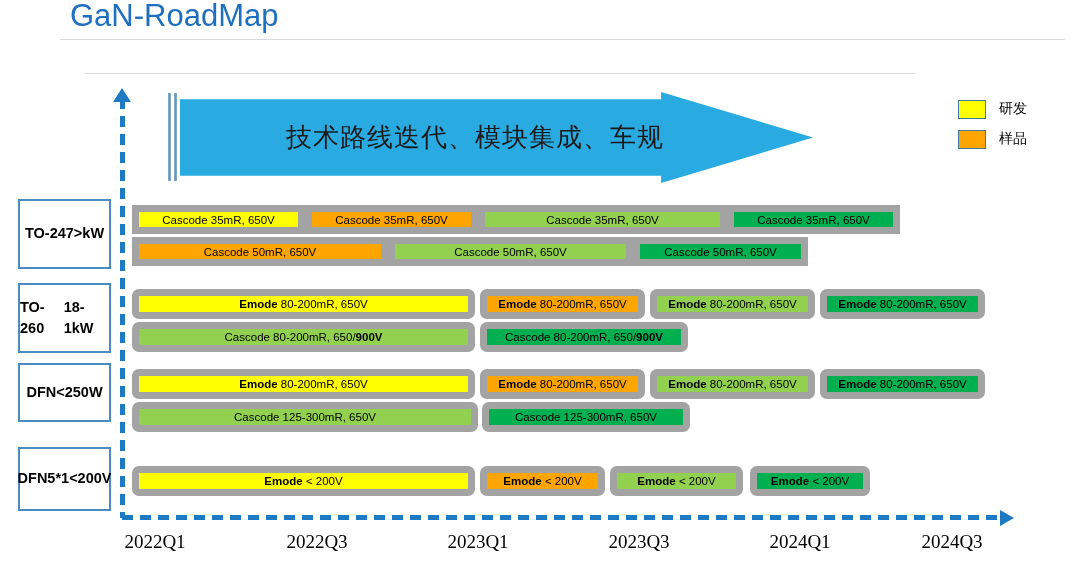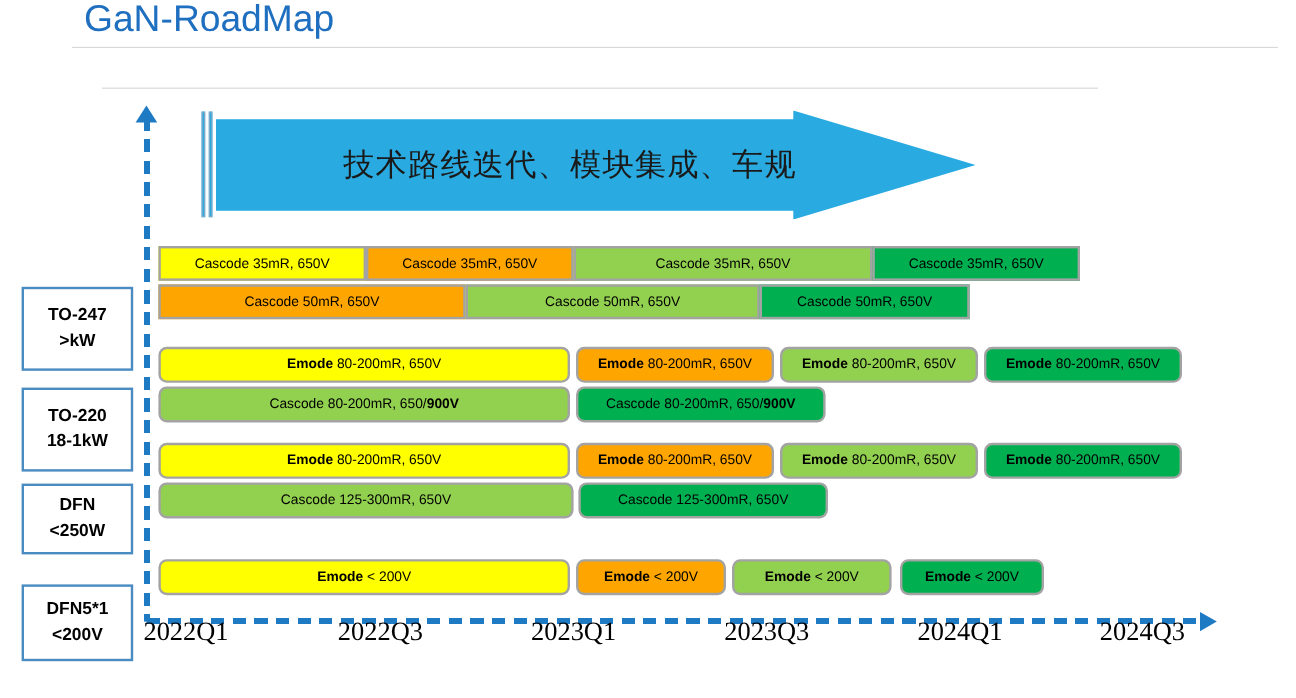--- a/index.html
+++ b/index.html
@@ -86,22 +86,22 @@
     width: 0;
     height: 0;
     border-top: 8px solid transparent;
     border-bottom: 8px solid transparent;
     border-left: 14px solid #1F7AC4;
   }
 
   
   .tick-label {
     position: absolute;
-    top: 513px;
-    font-size: 22px;
+    top: 531px;
+    font-size: 19px;
     color: #000000;
     font-family: "Liberation Serif", serif;
     white-space: nowrap;
     text-align: center;
   }
 
   
   #banner {
     position: absolute;
     left: 168px;
@@ -147,44 +147,42 @@
 
   
   .row-label {
     position: absolute;
     left: 18px;
     width: 93px;
     border: 2px solid #4A8BC2;
     background: #ffffff;
     box-sizing: border-box;
     display: flex;
-    flex-direction: column;
     align-items: center;
     justify-content: center;
     font-size: 14.5px;
     font-weight: bold;
     color: #000000;
     font-family: "Liberation Sans", sans-serif;
     line-height: 1.45;
-    margin-top: 40px;
   }
 
   
   .bar {
     position: absolute;
     box-sizing: border-box;
     display: flex;
     align-items: center;
     justify-content: center;
     font-size: 11.5px;
     color: #000000;
     font-family: "Liberation Sans", sans-serif;
     white-space: nowrap;
     overflow: hidden;
-    border: 2px solid #a3a3a3;
+    border: 7px solid #a3a3a3;
   }
   .bar.sq { border-radius: 0px; }
   .bar.rnd { border-radius: 7px; }
   .bar b { font-weight: bold; }
 
   
   #legend {
     position: absolute;
     left: 958px;
     top: 96px;
@@ -250,21 +248,21 @@
     <div class="bar sq" style="left: 132px; top: 237px; width: 256px; height: 29px; background: rgb(255, 165, 0);">
       <span>Cascode  50mR, 650V</span>
     </div>
     <div class="bar sq" style="left: 388px; top: 237px; width: 245px; height: 29px; background: rgb(146, 208, 80);">
       <span>Cascode  50mR, 650V</span>
     </div>
     <div class="bar sq" style="left: 633px; top: 237px; width: 175px; height: 29px; background: rgb(0, 176, 80);">
       <span>Cascode  50mR, 650V</span>
     </div>
     <div class="row-label" style="top: 283px; height: 70px;">
-      <span>TO-220</span>
+      <span>TO-260</span>
       <span>18-1kW</span>
     </div>
     <div class="bar rnd" style="left: 132px; top: 289px; width: 343px; height: 30px; background: rgb(255, 255, 0);">
       <span><b>Emode</b> 80-200mR, 650V</span>
     </div>
     <div class="bar rnd" style="left: 480px; top: 289px; width: 165px; height: 30px; background: rgb(255, 165, 0);">
       <span><b>Emode</b> 80-200mR, 650V</span>
     </div>
     <div class="bar rnd" style="left: 650px; top: 289px; width: 165px; height: 30px; background: rgb(146, 208, 80);">
       <span><b>Emode</b> 80-200mR, 650V</span>
@@ -320,13 +318,21 @@
 <div id="ticks-container">
     <div class="tick-label" style="left: 110px; width: 90px;">2022Q1</div>
     <div class="tick-label" style="left: 272px; width: 90px;">2022Q3</div>
     <div class="tick-label" style="left: 433px; width: 90px; text-align: center;">2023Q1</div>
     <div class="tick-label" style="left: 594px; width: 90px;">2023Q3</div>
     <div class="tick-label" style="left: 755px; width: 90px;">2024Q1</div>
     <div class="tick-label" style="left: 907px; width: 90px;">2024Q3</div>
   </div>
 
 <div id="legend">
+    <div class="legend-row">
+      <div class="legend-swatch" style="background: rgb(255, 255, 0);"></div>
+      <div class="legend-text">研发</div>
+    </div>
+    <div class="legend-row">
+      <div class="legend-swatch" style="background: rgb(255, 165, 0);"></div>
+      <div class="legend-text">样品</div>
+    </div>
   </div>
 
 </body></html>

